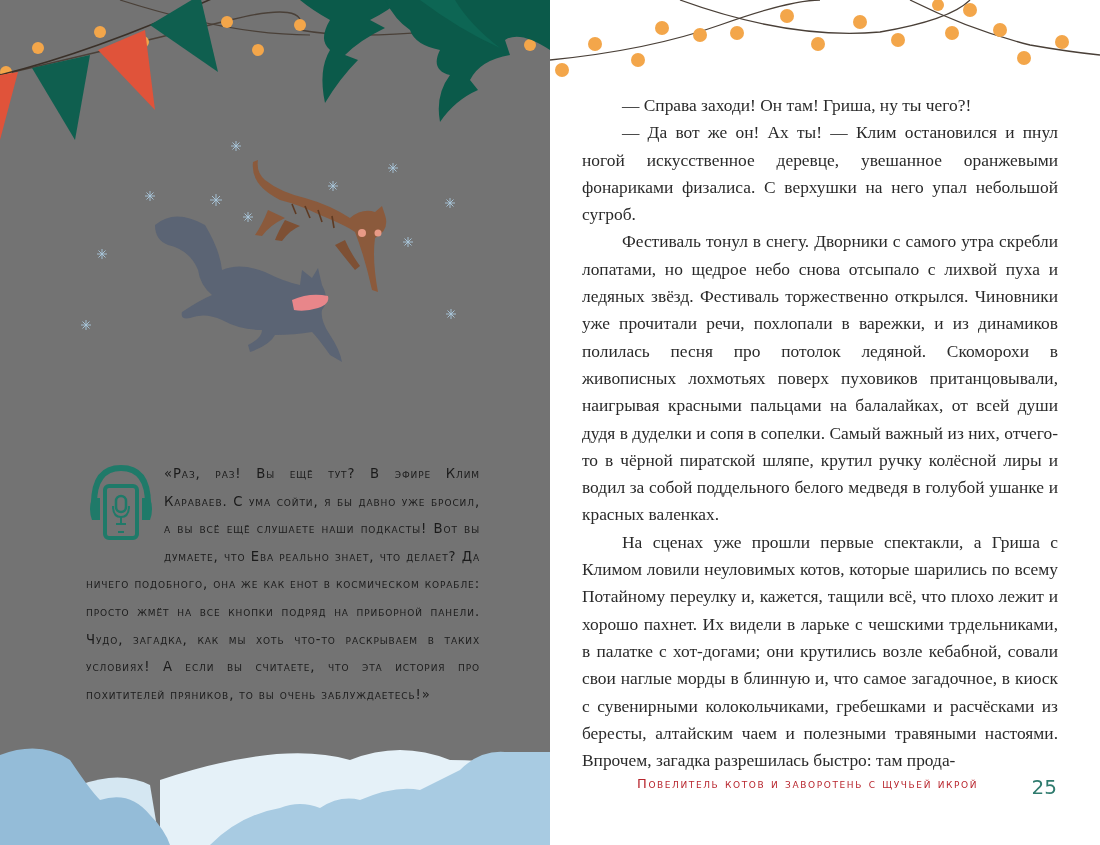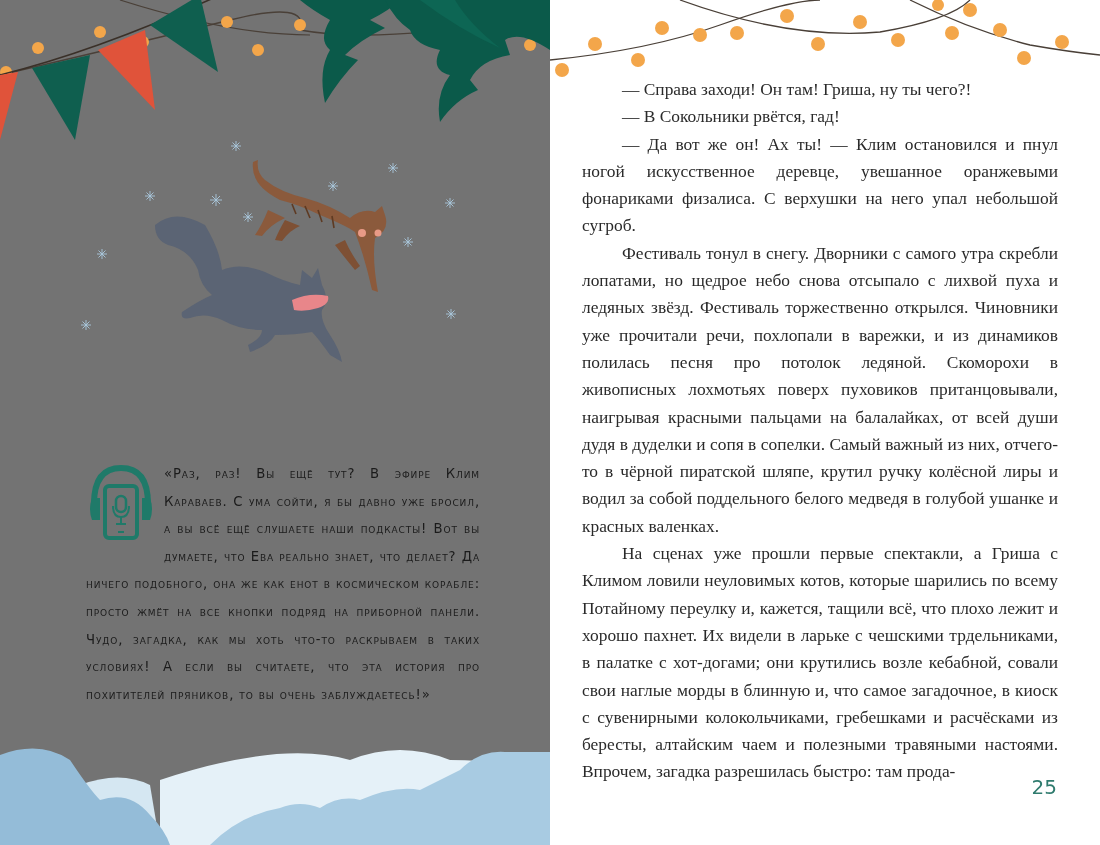--- a/index.html
+++ b/index.html
@@ -4,21 +4,21 @@
 <style>
   html,body{margin:0;padding:0;}
   body{width:1100px;height:845px;position:relative;overflow:hidden;background:#fff;font-family:"Liberation Serif",serif;}
   .page-left{position:absolute;left:0;top:0;width:550px;height:845px;background:#737373;overflow:hidden;}
   .page-right{position:absolute;left:550px;top:0;width:550px;height:845px;background:#fff;overflow:hidden;}
   .art{position:absolute;left:0;top:0;}
   .podcast-block{position:absolute;left:86px;top:460px;width:394px;}
   .podcast-icon{position:absolute;left:0;top:4px;width:70px;height:78px;}
   .podcast-text{font-family:"DejaVu Sans",sans-serif;font-variant:small-caps;font-size:13.2px;line-height:27.6px;color:#1b1b1b;letter-spacing:0.9px;text-align:justify;margin:0;}
   .podcast-text .indent{float:left;width:78px;height:110px;}
-  .body-text{position:absolute;left:582px;top:76px;width:476px;font-family:"Liberation Serif",serif;font-size:17.4px;line-height:27.3px;color:#2a2a2a;}
+  .body-text{position:absolute;left:582px;top:92px;width:476px;font-family:"Liberation Serif",serif;font-size:17.4px;line-height:27.3px;color:#2a2a2a;}
   .body-text p{margin:0;text-indent:40px;text-align:justify;text-align-last:left;}
   .footer{position:absolute;left:637px;top:776px;width:420px;height:20px;}
   .running-title{position:absolute;left:0;top:0;font-family:"DejaVu Sans",sans-serif;font-variant:small-caps;font-size:13px;letter-spacing:1.6px;color:#b8262e;white-space:nowrap;}
   .page-number{position:absolute;right:0;top:-1px;font-family:"DejaVu Sans",sans-serif;font-size:20px;color:#2f7b6e;}
 </style>
 </head>
 <body>
 
 <div class="page-left">
   <svg class="art" width="550" height="845" viewBox="0 0 550 845">
@@ -188,21 +188,21 @@
       <circle cx="402" cy="33" r="7"></circle>
         <circle cx="450" cy="30" r="7"></circle>
         <circle cx="474" cy="58" r="7"></circle>
       <circle cx="512" cy="42" r="7"></circle>
     </g>
   </svg>
 </div>
 
 <div class="body-text">
   <p>— Справа заходи! Он там! Гриша, ну ты чего?!</p>
-  <p>— В Сокольники рвётся, гад!</p>
   <p>— Да вот же он! Ах ты! — Клим остановился и пнул ногой искусственное деревце, увешанное оранжевыми фонариками физалиса. С верхушки на него упал небольшой сугроб.</p>
   <p>Фестиваль тонул в снегу. Дворники с самого утра скребли лопатами, но щедрое небо снова отсыпало с лихвой пуха и ледяных звёзд. Фестиваль торжественно открылся. Чиновники уже прочитали речи, похлопали в варежки, и из динамиков полилась песня про потолок ледяной. Скоморохи в живописных лохмотьях поверх пуховиков пританцовывали, наигрывая красными пальцами на балалайках, от всей души дудя в дуделки и сопя в сопелки. Самый важный из них, отчего-то в чёрной пиратской шляпе, крутил ручку колёсной лиры и водил за собой поддельного белого медведя в голубой ушанке и красных валенках.</p>
   <p>На сценах уже прошли первые спектакли, а Гриша с Климом ловили неуловимых котов, которые шарились по всему Потайному переулку и, кажется, тащили всё, что плохо лежит и хорошо пахнет. Их видели в ларьке с чешскими трдельниками, в палатке с хот-догами; они крутились возле кебабной, совали свои наглые морды в блинную и, что самое загадочное, в киоск с сувенирными колокольчиками, гребешками и расчёсками из бересты, алтайским чаем и полезными травяными настоями. Впрочем, загадка разрешилась быстро: там прода-</p>
 </div>
 
 <div class="footer">
+  <span class="running-title">Повелитель котов и заворотень с щучьей икрой</span>
   <span class="page-number">25</span>
 </div>
 
 </body></html>

